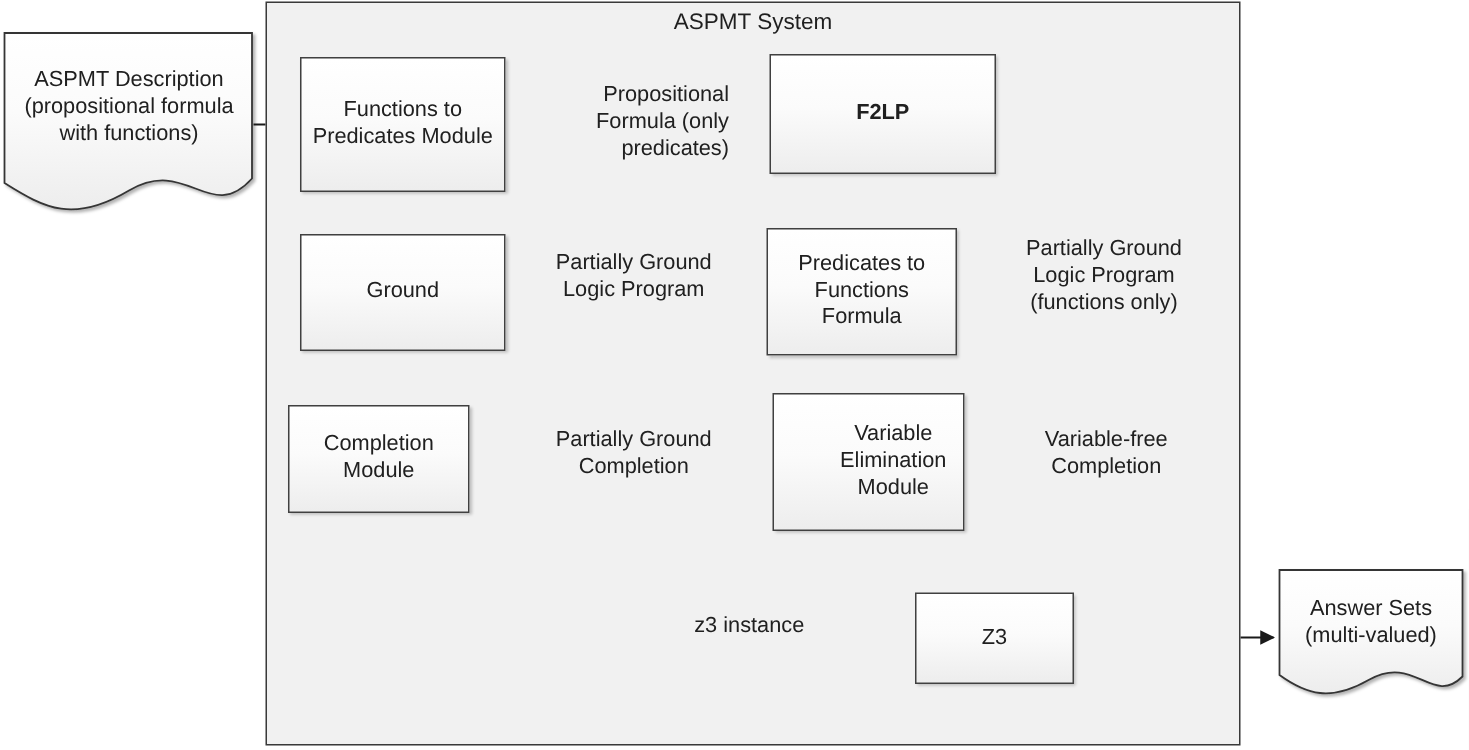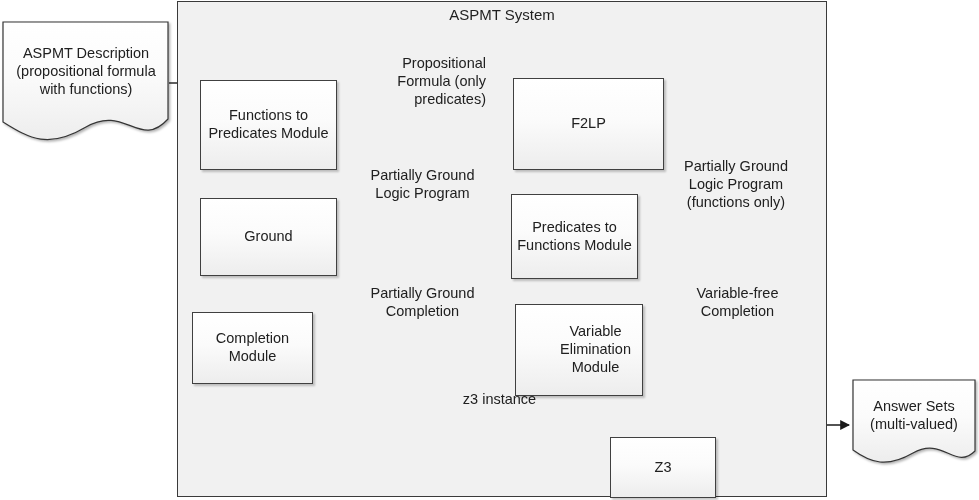--- a/index.html
+++ b/index.html
@@ -42,21 +42,20 @@
   .node .lbl {
     display: block;
     width: 100%;
     padding: 0 3px;
   }
   
   .proc {
     border: 1.2px solid #404040;
     background: linear-gradient(to bottom, #ffffff 0%, #fbfbfb 45%, #ededed 100%);
     box-shadow: 1.5px 1.5px 2px rgba(0,0,0,0.22);
-    margin-top: 42px;
   }
   
   .doc {
     background: transparent;
     border: none;
     box-shadow: none;
   }
   .doc .lbl { position: relative; z-index: 2; }
 
   #system-box {
@@ -163,35 +162,35 @@
   </div>
 
   <div class="node proc" style="left:200px; top:38px; width:137px; height:90px;">
     <span class="lbl">Functions to Predicates Module</span>
   </div>
 
   <div class="node doc" style="left:358px; top:44px; width:131px; height:76px;text-align:right;">
     <span class="lbl">Propositional Formula (only predicates)</span>
   </div>
 
-  <div class="node proc" style="left:513px; top:36px; width:151px; height:92px;">
+  <div class="node proc" style="left:513px; top:36px; width:151px; height:80px;font-weight:bold;">
     <span class="lbl">F2LP</span>
   </div>
 
 
   <div class="node proc" style="left:200px; top:156px; width:137px; height:78px;">
     <span class="lbl">Ground</span>
   </div>
 
   <div class="node doc" style="left:357px; top:146px; width:131px; height:78px;">
     <span class="lbl">Partially Ground Logic Program</span>
   </div>
 
   <div class="node proc" style="left:511px; top:152px; width:127px; height:85px;">
-    <span class="lbl">Predicates to Functions Module</span>
+    <span class="lbl">Predicates to Functions Formula</span>
   </div>
 
   <div class="node doc" style="left:662px; top:146px; width:148px; height:78px;">
     <span class="lbl">Partially Ground Logic Program (functions only)</span>
   </div>
 
   <div class="node proc" style="left:192px; top:270px; width:121px; height:72px;">
     <span class="lbl">Completion Module</span>
   </div>
 
@@ -201,21 +200,21 @@
 
   <div class="node proc" style="left:515px; top:262px; width:128px; height:92px;padding-left:33px;">
     <span class="lbl">Variable Elimination Module</span>
   </div>
 
   <div class="node doc" style="left:666px; top:270px; width:143px; height:66px;">
     <span class="lbl">Variable-free Completion</span>
   </div>
 
 
-  <div class="node doc" style="left:455px; top:372px; width:89px; height:56px;text-align:center;">
+  <div class="node doc" style="left:455px; top:390px; width:89px; height:56px;text-align:center;">
     <span class="lbl">z3 instance</span>
   </div>
 
   <div class="node proc" style="left:610px; top:395px; width:106px; height:61px;">
     <span class="lbl">Z3</span>
   </div>
 
   <div class="node doc" style="left:853px; top:380px; width:122px; height:72px;">
     <span class="lbl">Answer Sets (multi-valued)</span>
   </div>

